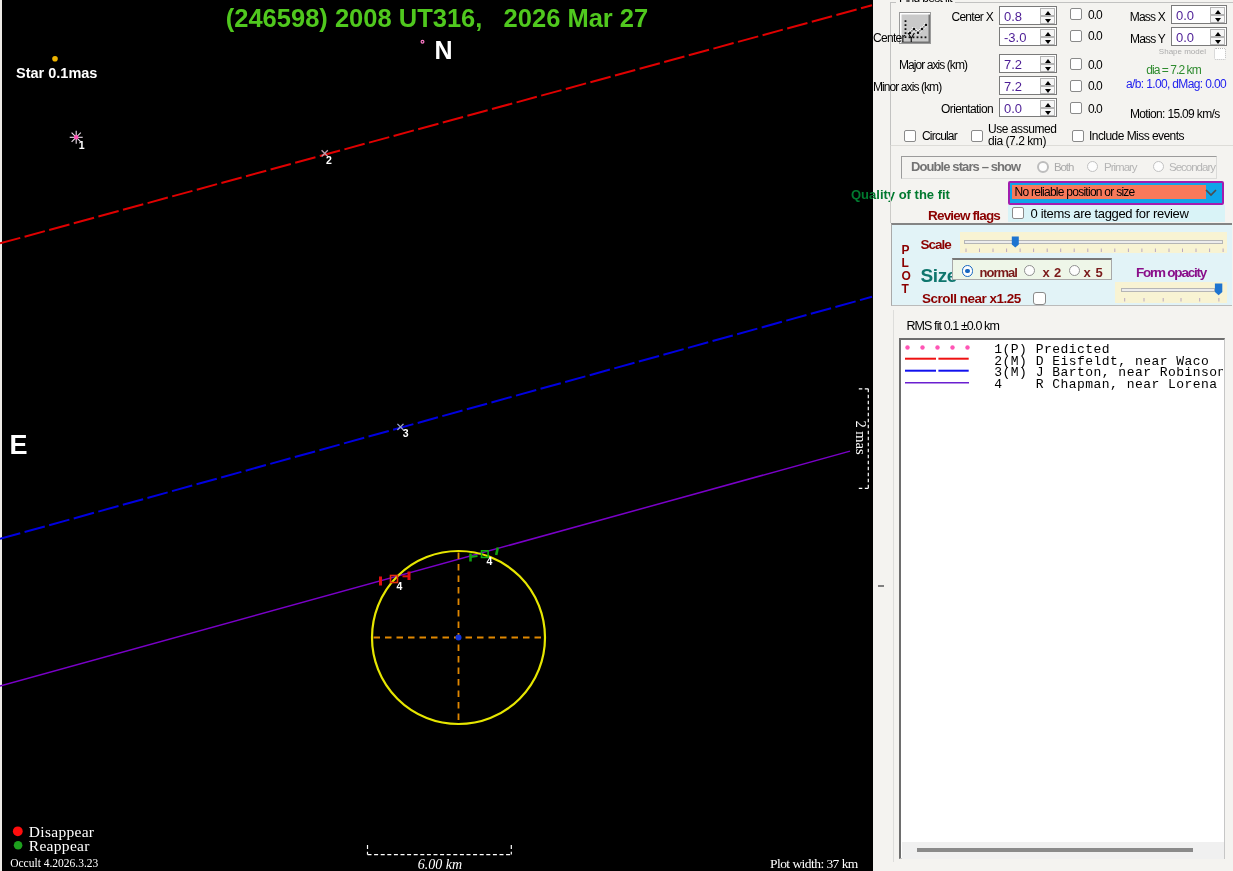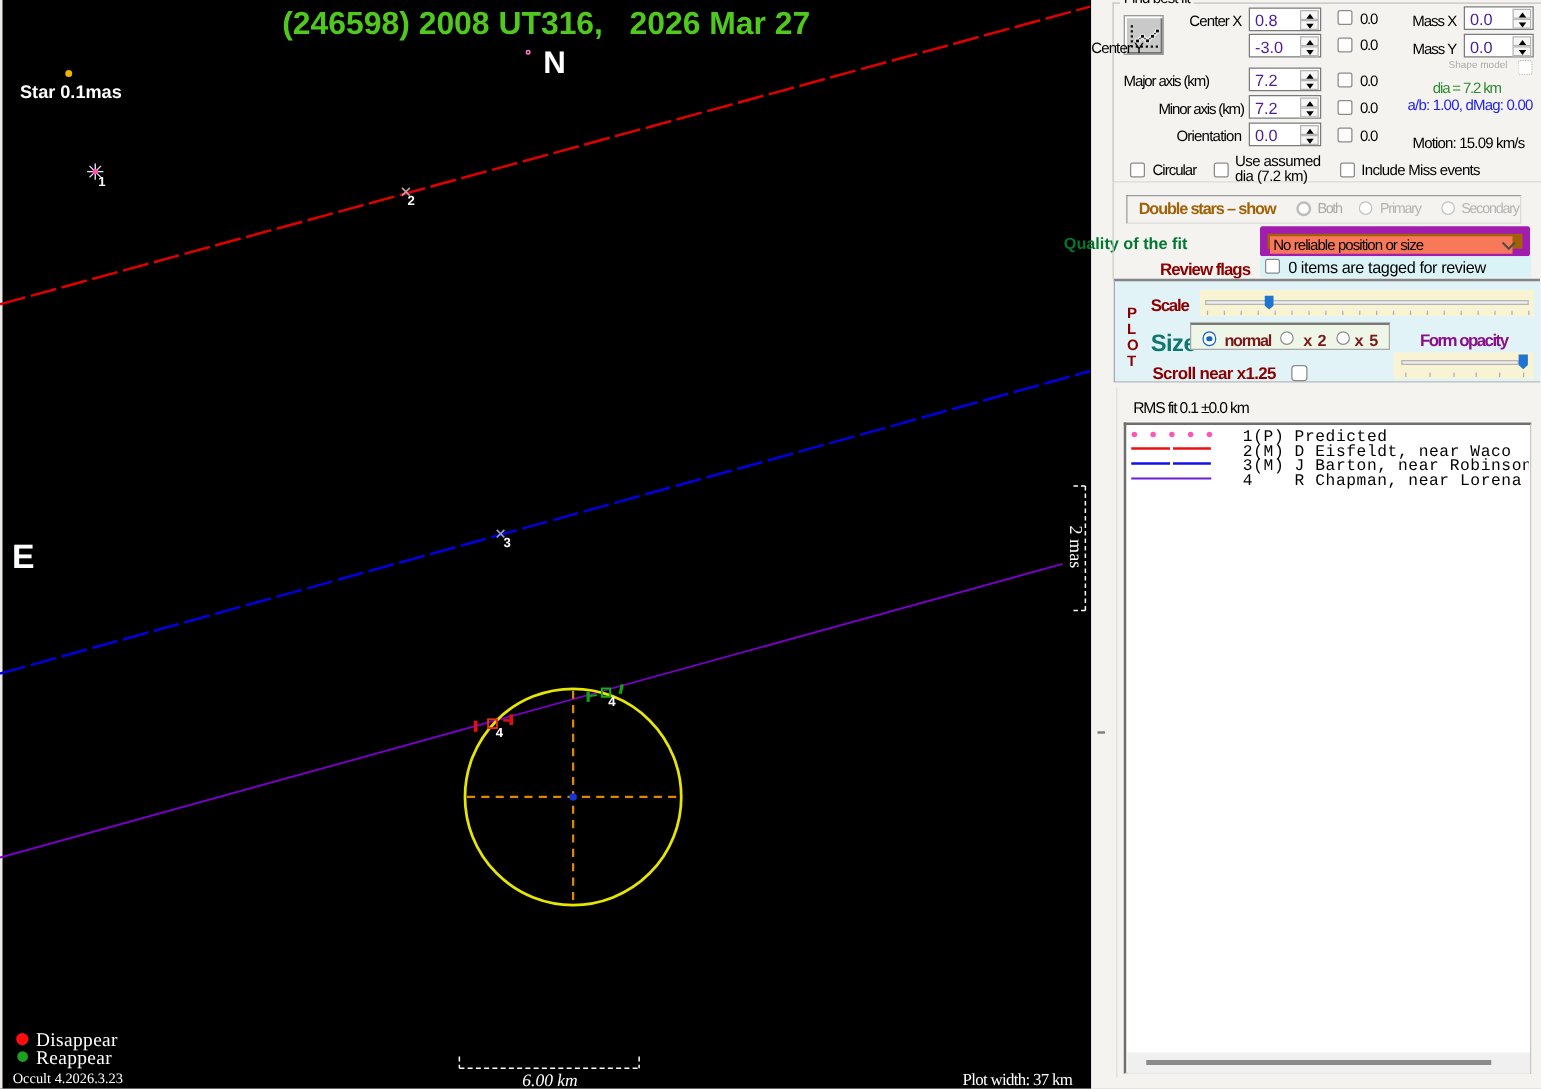--- a/index.html
+++ b/index.html
@@ -122,21 +122,21 @@
           <rect x="16.5" y="18.2" width="3" height="3"></rect>
           <rect x="20.5" y="14.5" width="3" height="3"></rect>
           <rect x="24.5" y="10.3" width="3" height="3"></rect>
 </g>
 </svg>
 </div>
 
 <div class="lbl" style="left:873px;top:9.5px;width:120px;text-align:right;font-size:12px;letter-spacing:-0.73px">Center X</div>
 <div class="lbl" style="left:873px;top:31px;width:120px;text-align:left;font-size:12px;letter-spacing:-0.71px">Center Y</div>
 <div class="lbl" style="left:873px;top:58px;width:120px;text-align:center;font-size:12px;letter-spacing:-0.92px">Major axis (km)</div>
-<div class="lbl" style="left:873px;top:80px;width:122px;text-align:right;font-size:12px;letter-spacing:-0.92px">Minor axis (km)</div>
+<div class="lbl" style="left:873px;top:80px;width:122px;font-size:12px;letter-spacing:-0.92px">Minor axis (km)</div>
 <div class="lbl" style="left:873px;top:102px;width:120px;text-align:right;font-size:12px;letter-spacing:-0.62px">Orientation</div>
 
 <div class="spin" style="left:999px;top:5.5px">
       <span class="v">0.8</span>
       <span class="spbtn up">
         <span class="tri-up"></span>
       </span>
       <span class="spbtn dn">
         <span class="tri-dn"></span>
       </span>
@@ -216,30 +216,30 @@
 <div class="lbl" style="left:1130px;top:106.5px;font-size:12px;letter-spacing:-0.66px">Motion: 15.09 km/s</div>
 
 <div class="cb" style="left:904px;top:129.5px"></div>
     <div class="lbl" style="left:922px;top:129px;font-size:12px;letter-spacing:-0.8px">Circular</div>
 <div class="cb" style="left:970.5px;top:129.5px"></div>
 <div class="lbl" style="left:988px;top:122.5px;font-size:12px;letter-spacing:-0.45px;line-height:12.9px">Use assumed<br>dia (7.2 km)</div>
 <div class="cb" style="left:1072px;top:129.5px"></div>
     <div class="lbl" style="left:1089px;top:129px;font-size:12px;letter-spacing:-0.55px">Include Miss events</div>
 
 <div class="abs" style="left:901px;top:155.5px;width:316px;height:23.5px;border:1px solid #dbdbd9;border-top:1px solid #9b9b9b;border-left:1px solid #9b9b9b"></div>
-<div class="lbl" style="left:911px;top:159px;font-size:13px;font-weight:bold;letter-spacing:-0.9px;color:#a16207">Double stars – show</div>
+<div class="lbl" style="left:911px;top:159px;font-size:13px;font-weight:bold;letter-spacing:-0.9px;color:#737373">Double stars – show</div>
 <div class="radio" style="left:1036.5px;top:160.5px;border:2.8px solid #bdbdbd;width:12px;height:12px"></div>
 <div class="lbl" style="left:1054px;top:160.5px;font-size:11.5px;letter-spacing:-1.1px;color:#aaa">Both</div>
 <div class="radio" style="left:1087px;top:160.5px;border-color:#c2c2c2"></div>
 <div class="lbl" style="left:1104px;top:160.5px;font-size:11.5px;letter-spacing:-1.0px;color:#b5b5b5">Primary</div>
 <div class="radio" style="left:1152.5px;top:160.5px;border-color:#c2c2c2"></div>
 <div class="lbl" style="left:1169px;top:160.5px;font-size:11.5px;letter-spacing:-1.0px;color:#b5b5b5">Secondary</div>
 
 <div class="lbl" style="left:851px;top:186.5px;width:150px;text-align:left;font-size:13px;font-weight:bold;color:#00792f">Quality of the fit</div>
-<div class="abs" style="left:1007.5px;top:181px;width:216px;height:24px;background:#a16207;border:6px solid #a21caf;border-radius:2px">
+<div class="abs" style="left:1007.5px;top:181px;width:216px;height:24px;background:#0ea5e9;border:2px solid #a21caf;border-radius:2px">
 <div class="abs" style="left:2px;top:2px;width:194px;height:14px;background:#f8795a"></div>
 <div class="lbl" style="left:5px;top:2px;font-size:12px;letter-spacing:-0.74px">No reliable position or size</div>
 <svg width="12" height="8" viewBox="0 0 12 8" style="position:absolute;right:5px;top:6px">
         <polyline points="1,1 6,6 11,1" fill="none" stroke="#4d4d4d" stroke-width="1.7"></polyline>
       </svg>
 </div>
 
 <div class="lbl" style="left:850px;top:207.5px;width:150px;text-align:right;font-size:13.5px;font-weight:bold;letter-spacing:-0.82px;color:#8b0000">Review flags</div>
 <div class="abs" style="left:1007.5px;top:204.5px;width:217px;height:17.5px;background:#d9f3f7"></div>
 <div class="cb" style="left:1012px;top:206.5px"></div>

